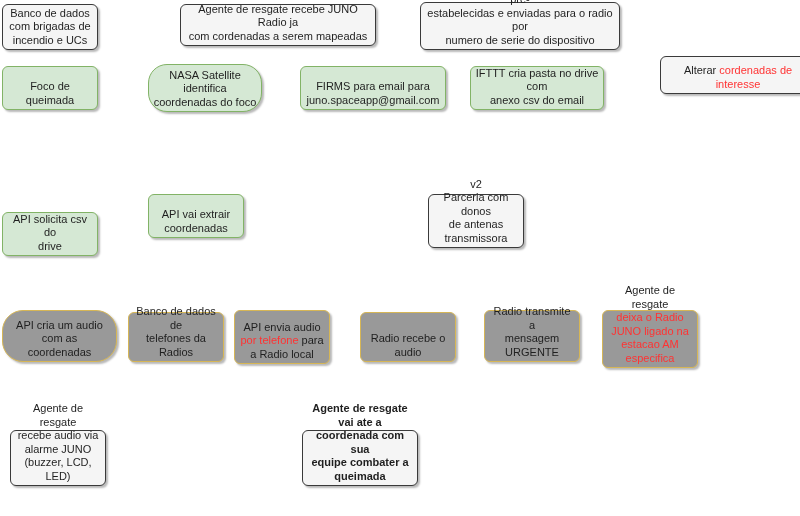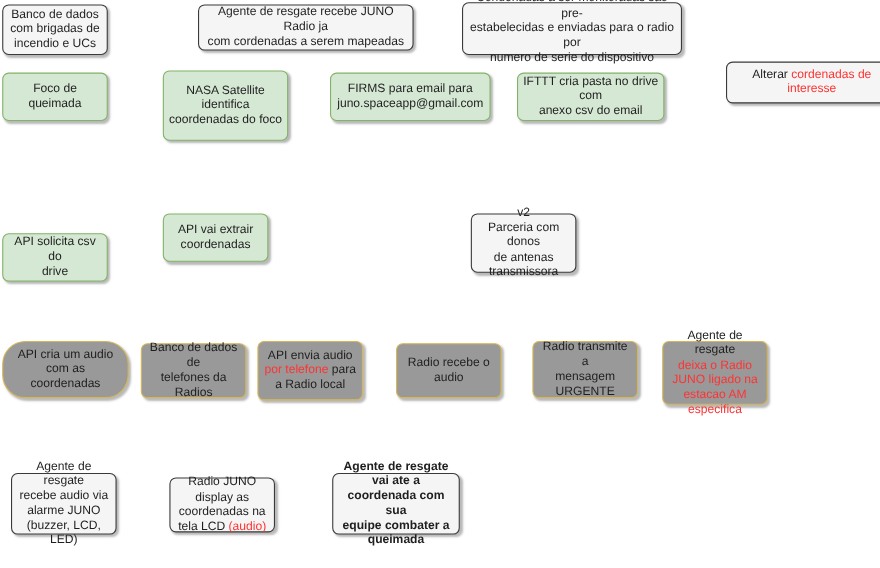--- a/index.html
+++ b/index.html
@@ -13,30 +13,30 @@
     width: 800px;
     height: 516px;
     background: #ffffff;
     overflow: hidden;
     font-family: "Liberation Sans", sans-serif;
   }
   .node {
     position: absolute;
     box-sizing: border-box;
     display: flex;
-    align-items: center;
+    align-items: flex-end;
     justify-content: center;
     text-align: center;
     border-radius: 6px;
     border-width: 1px;
     border-style: solid;
     font-size: 11px;
     line-height: 13.5px;
     color: #1f1f1f;
-    padding: 12px 4px;
+    padding: 2px 4px;
     box-shadow: 2px 2px 2px rgba(0,0,0,0.28);
   }
   .node .txt {
     display: block;
     width: 100%;
     white-space: pre-line;
   }
   .node.white {
     background: #f5f5f5;
     border-color: #3a3a3a;
@@ -68,21 +68,21 @@
 com cordenadas a serem mapeadas</span>
     </div>
     <div class="node white" style="left: 420px; top: 2px; width: 200px; height: 48px;">
       <span class="txt">Condenadas a ser monitoradas são pre-
 estabelecidas e enviadas para o radio por
 numero de serie do dispositivo</span>
     </div>
     <div class="node green" style="left: 2px; top: 66px; width: 96px; height: 44px;">
       <span class="txt">Foco de queimada</span>
     </div>
-    <div class="node green" style="left: 148px; top: 64px; width: 114px; height: 64px;">
+    <div class="node green" style="left: 148px; top: 64px; width: 114px; height: 48px; border-radius: 19px;">
       <span class="txt">NASA Satellite
 identifica
 coordenadas do foco</span>
     </div>
     <div class="node green" style="left: 300px; top: 66px; width: 146px; height: 44px;">
       <span class="txt">FIRMS para email para
 juno.spaceapp@gmail.com</span>
     </div>
     <div class="node green" style="left: 470px; top: 66px; width: 134px; height: 44px;">
       <span class="txt">IFTTT cria pasta no drive com
@@ -129,22 +129,19 @@
     <div class="node gray" style="left: 602px; top: 310px; width: 96px; height: 58px;">
       <span class="txt"><span>Agente de resgate
 </span><span class="accent">deixa o Radio JUNO ligado na estacao AM especifica</span></span>
     </div>
     <div class="node white" style="left: 10px; top: 430px; width: 96px; height: 56px;">
       <span class="txt">Agente de resgate
 recebe audio via
 alarme JUNO
 (buzzer, LCD, LED)</span>
     </div>
-    <div class="node white" style="left: 154px; top: 434px; width: 96px; height: 50px;">
-      <span class="txt"><span>Radio JUNO display as coordenadas na tela LCD </span><span class="accent">(audio)</span></span>
-    </div>
     <div class="node white" style="left: 302px; top: 430px; width: 116px; height: 56px; font-weight: bold;">
       <span class="txt">Agente de resgate vai ate a
 coordenada com sua
 equipe combater a
 queimada</span>
     </div>
   </div>
 
 </body></html>

